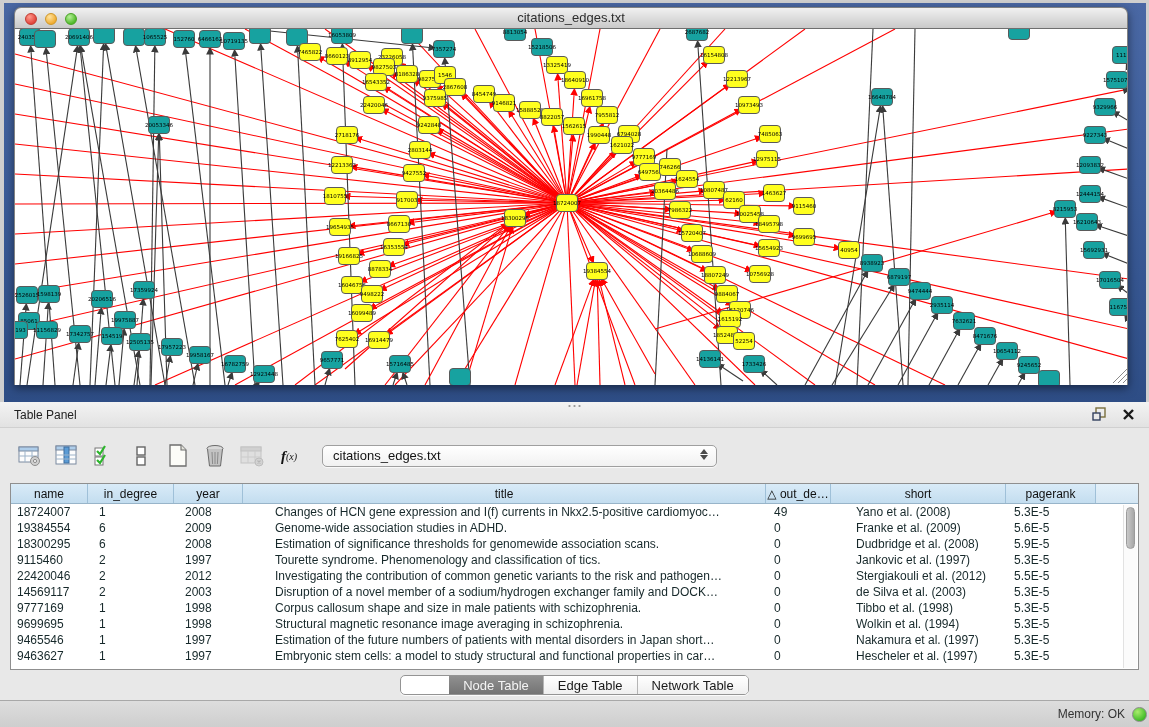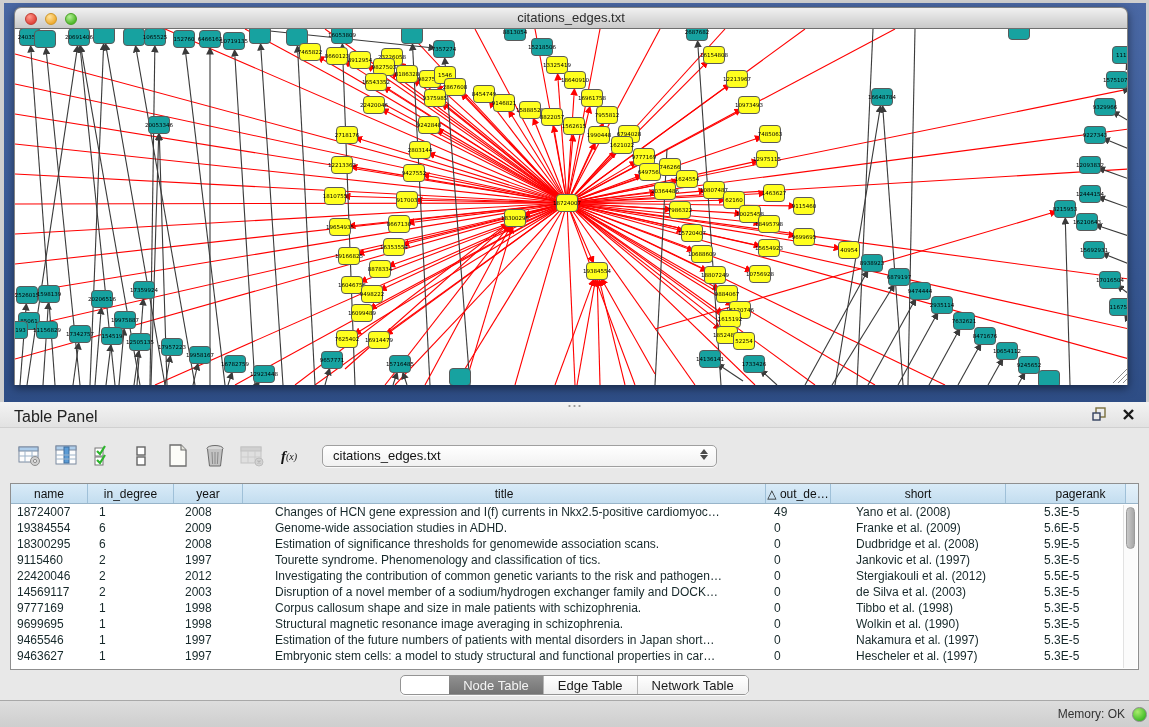--- a/index.html
+++ b/index.html
@@ -22,21 +22,21 @@
   .light.green  { background:radial-gradient(circle at 35% 30%, #b7f09a, #52bb2c 70%); border:1px solid #47a224; }
   .win-title { text-align:center; font-size:13px; line-height:20px; color:#2d2d2d; }
   .canvas-wrap { position:relative; width:1114px; height:356px; background:#ffffff;
                  border-left:1px solid #828282; border-right:1px solid #828282; overflow:hidden; }
   svg text { font-family:"DejaVu Sans", sans-serif; }
 
   
   .table-panel { position:absolute; left:0; top:402px; width:1149px; height:325px; background:#e8e8e8; }
   .panel-titlebar { position:relative; height:26px; background:linear-gradient(#f3f3f3,#e2e2e2);
                     border-bottom:1px solid #d0d0d0; }
-  .panel-title { position:absolute; left:14px; top:6px; font-size:16px; color:#222; }
+  .panel-title { position:absolute; left:14px; top:6px; font-size:12px; color:#222; }
   .panel-title-icons { position:absolute; right:14px; top:5px; display:flex; gap:14px; align-items:center; }
   .divider-grip { position:absolute; left:567px; top:2px; width:16px; height:5px;
                   background-image:radial-gradient(circle, #9a9a9a 1px, transparent 1.2px);
                   background-size:5px 4px; }
   .toolbar { position:absolute; left:18px; top:41px; display:flex; align-items:center; gap:13px; height:26px; }
   .tb-icon { width:24px; height:24px; display:flex; align-items:center; justify-content:center; }
   .fx { font-size:15px; font-style:italic; font-family:"Liberation Serif", serif; color:#111; font-weight:bold; }
   .fx small { font-size:10px; font-weight:normal; }
   .combo { position:relative; margin-left:8px; width:395px; height:22px; border:1px solid #9f9f9f;
            border-radius:5px; background:linear-gradient(#ffffff,#f1f1f1);
@@ -54,21 +54,21 @@
   .th { font-size:12px; color:#111; display:flex; align-items:center; justify-content:center;
         border-right:1px solid #9fc0d8; overflow:hidden; white-space:nowrap; }
   .trow { display:flex; height:16px; line-height:16px; font-size:12px; color:#16282a; }
   .td { overflow:hidden; white-space:nowrap; }
   .c0 { width:77px;  padding-left:6px;  }
   .c1 { width:86px;  padding-left:11px; }
   .c2 { width:69px;  padding-left:11px; }
   .c3 { width:523px; padding-left:32px; }
   .c4 { width:65px;  padding-left:8px;  }
   .c5 { width:175px; padding-left:25px; }
-  .c6 { width:90px;  padding-left:8px;margin-left:30px;  }
+  .c6 { width:90px;  padding-left:8px;  }
   .th.c0,.th.c1,.th.c2,.th.c3,.th.c4,.th.c5,.th.c6 { padding-left:0; }
   .th-filler { flex:1; border-right:none; background:linear-gradient(#e4f1fa,#d4e6f3); }
   .vscroll { position:absolute; right:1px; top:21px; bottom:1px; width:14px; background:#fbfbfb;
              border-left:1px solid #e2e2e2; }
   .vthumb { position:absolute; left:2px; top:2px; width:9px; height:42px; border-radius:5px;
             background:linear-gradient(90deg,#c9c9c9,#a7a7a7); border:1px solid #9b9b9b; }
 
   .tabbar { position:absolute; left:0; top:273px; width:1149px; display:flex; justify-content:center; }
   .segments { display:inline-flex; height:20px; border:1px solid #949494; border-radius:5px;
               overflow:hidden; background:#fff; box-shadow:0 1px 0 rgba(255,255,255,.8); }
@@ -995,21 +995,21 @@
           <div class="td c4">0</div>
           <div class="td c5">Tibbo et al. (1998)</div>
           <div class="td c6">5.3E-5</div>
         </div>
         <div class="trow">
           <div class="td c0">9699695</div>
           <div class="td c1">1</div>
           <div class="td c2">1998</div>
           <div class="td c3">Structural magnetic resonance image averaging in schizophrenia.</div>
           <div class="td c4">0</div>
-          <div class="td c5">Wolkin et al. (1990)</div>
+          <div class="td c5">Wolkin et al. (1994)</div>
           <div class="td c6">5.3E-5</div>
         </div>
         <div class="trow">
           <div class="td c0">9465546</div>
           <div class="td c1">1</div>
           <div class="td c2">1997</div>
           <div class="td c3">Estimation of the future numbers of patients with mental disorders in Japan short…</div>
           <div class="td c4">0</div>
           <div class="td c5">Nakamura et al. (1997)</div>
           <div class="td c6">5.3E-5</div>

